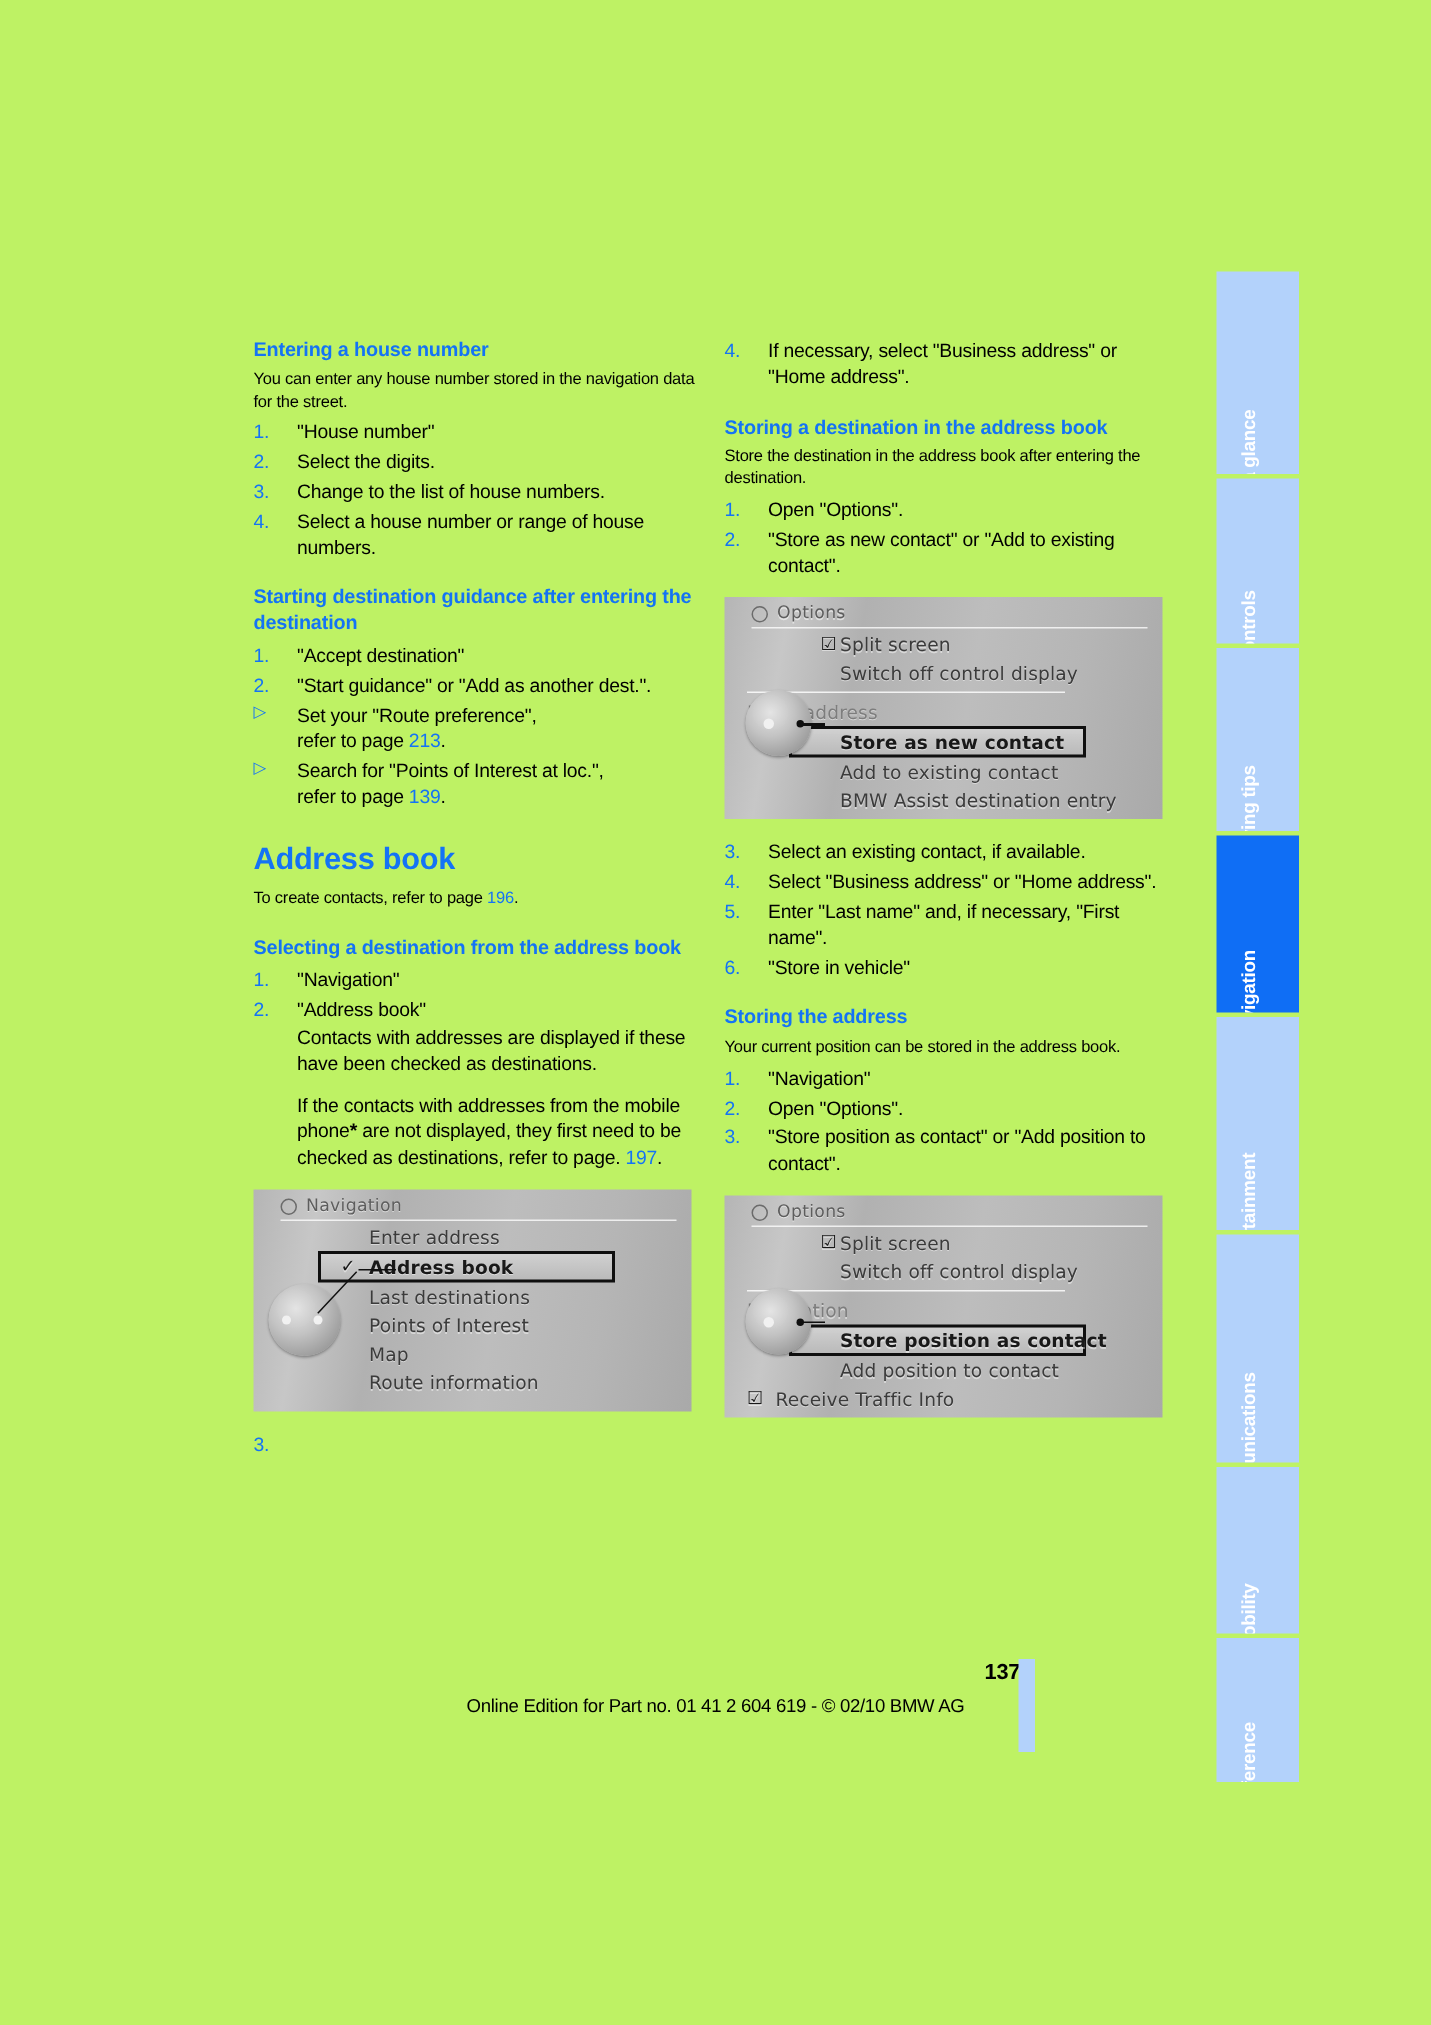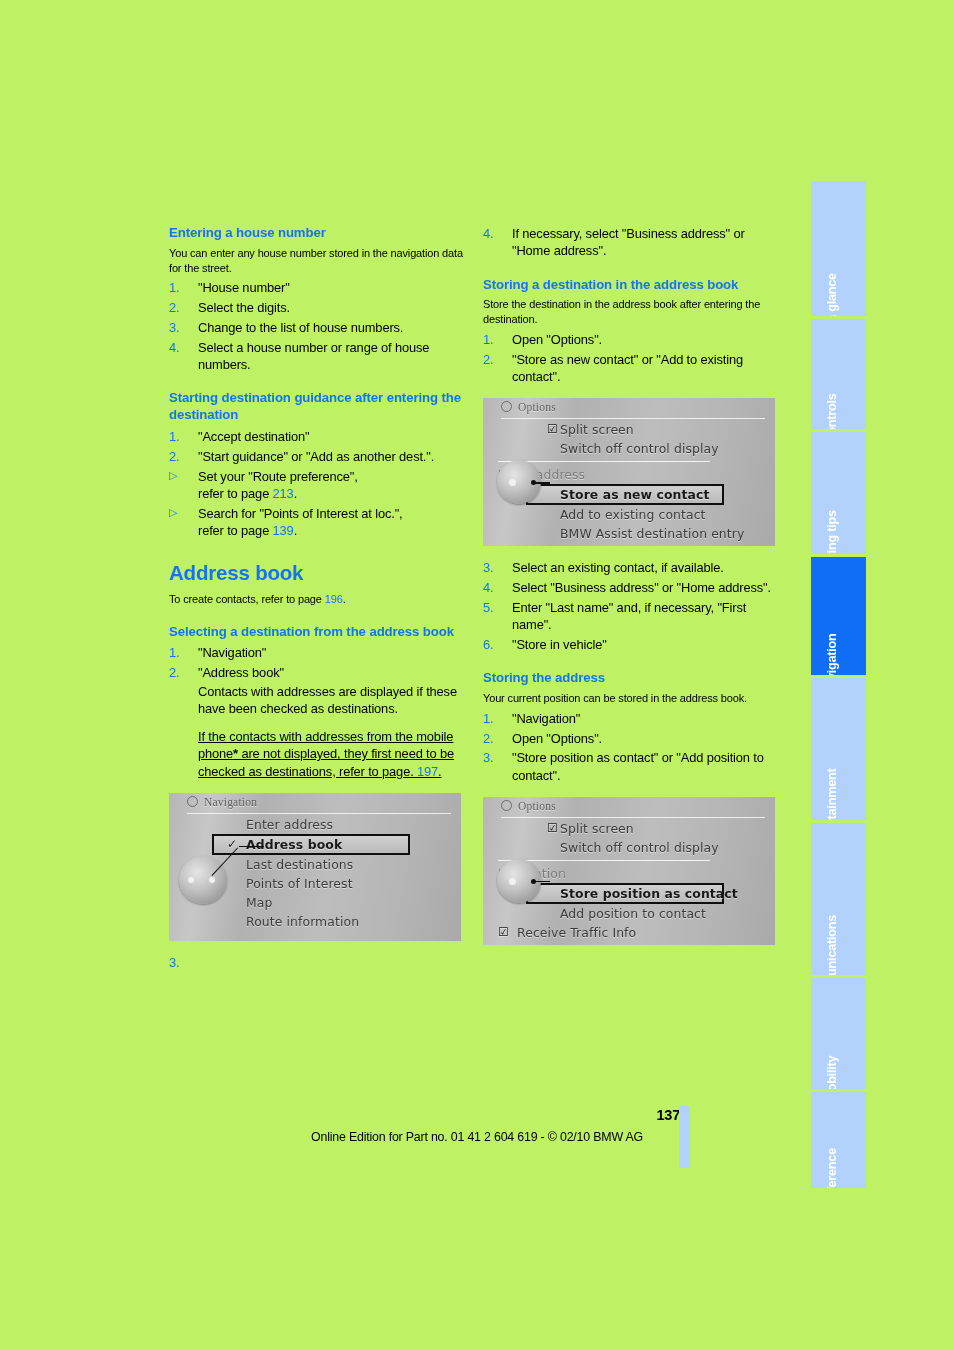--- a/index.html
+++ b/index.html
@@ -76,21 +76,21 @@
     width: 24px;
   }
   .step > .marker.tri {
     font-size: 11px;
     line-height: 1.45;
   }
   .sub {
     display: block;
     margin-top: 1px;
   }
-  .gap-above { margin-top: 11px; text-decoration: underline; }
+  .gap-above { margin-top: 11px; }
   .gap-sec   { margin-top: 17px; }
   .gap-sec-lg{ margin-top: 22px; }
 
   
   .idrive {
     position: relative;
     width: 292px;
     height: 148px;
     margin-top: 13px;
     background: linear-gradient(100deg,#b4b4b4 0%, #c6c6c6 14%, #b0b0b0 30%, #bcbcbc 55%, #b4b4b4 78%, #a8a8a8 100%);
@@ -101,26 +101,25 @@
   
   .swoosh {
     position: absolute;
     border-radius: 50%;
     border: 0 solid rgba(255,255,255,0.55);
     pointer-events: none;
   }
   .idrive-header {
     position: absolute;
     left: 18px; top: 3px;
-    display: flex; align-items: flex-start; gap: 6px;
+    display: flex; align-items: flex-end; gap: 6px;
     color: #5e5e5e;
     font-size: 11.5px;
     letter-spacing: 0.2px;
     text-shadow: 0 1px 0 rgba(255,255,255,0.5);
-    font-family: Liberation Serif, serif;
   }
   .idrive-header .badge {
     width: 11px; height: 11px;
     border-radius: 50%;
     border: 1.3px solid #6b6b6b;
     display: inline-block;
     position: relative;
     top: 0px;
   }
   .idrive-rule {

